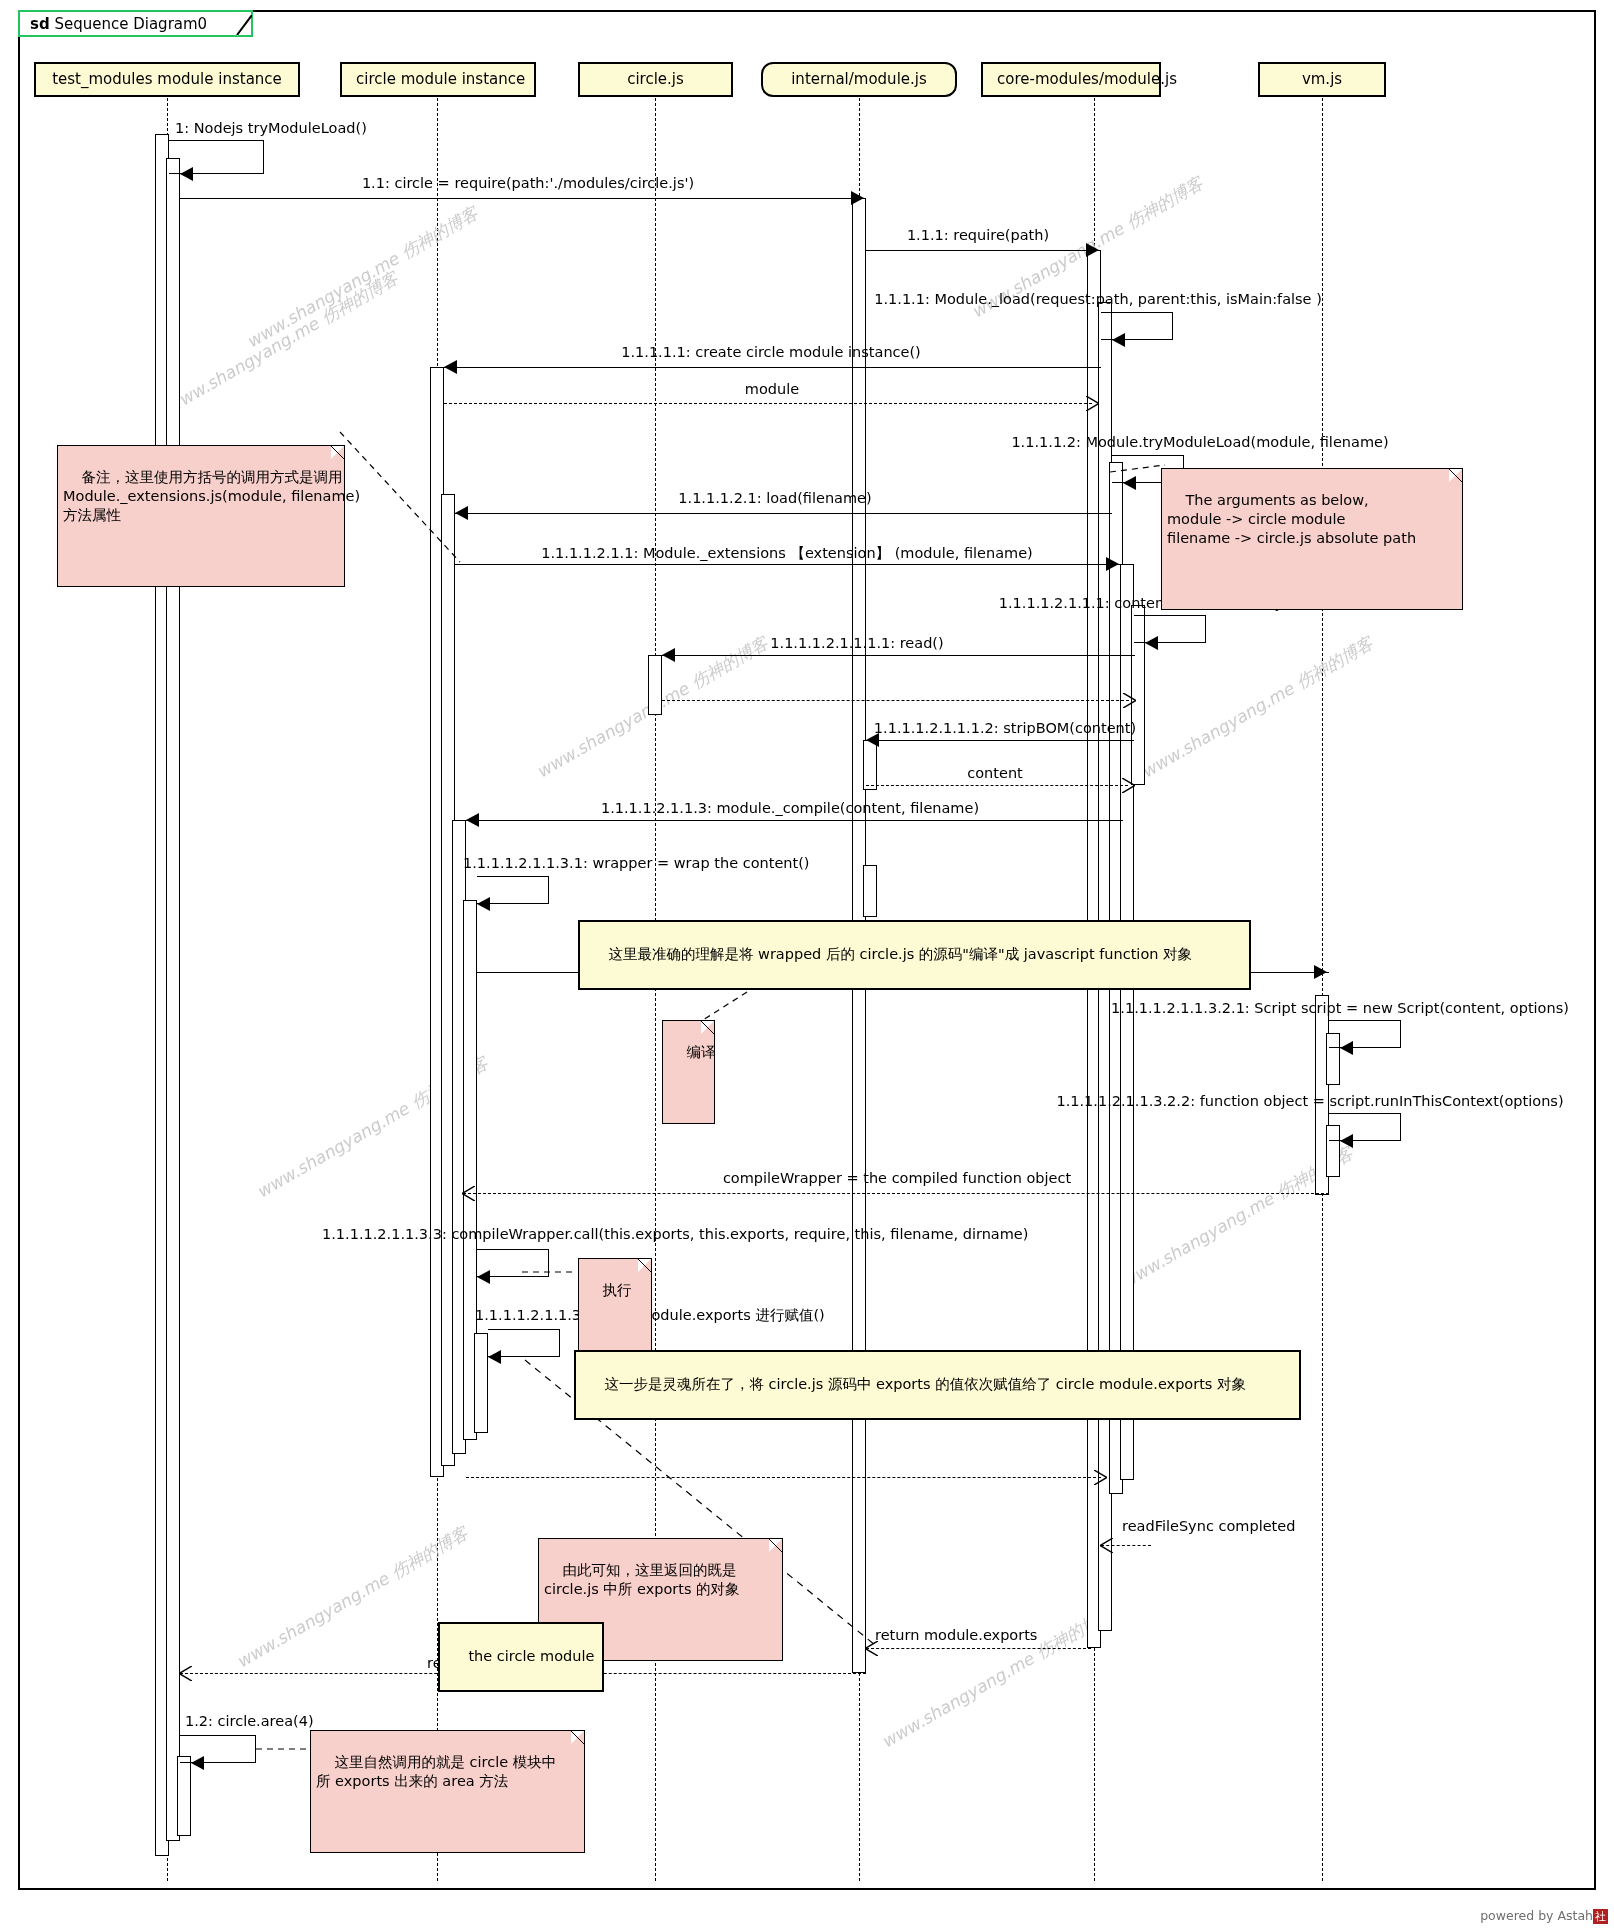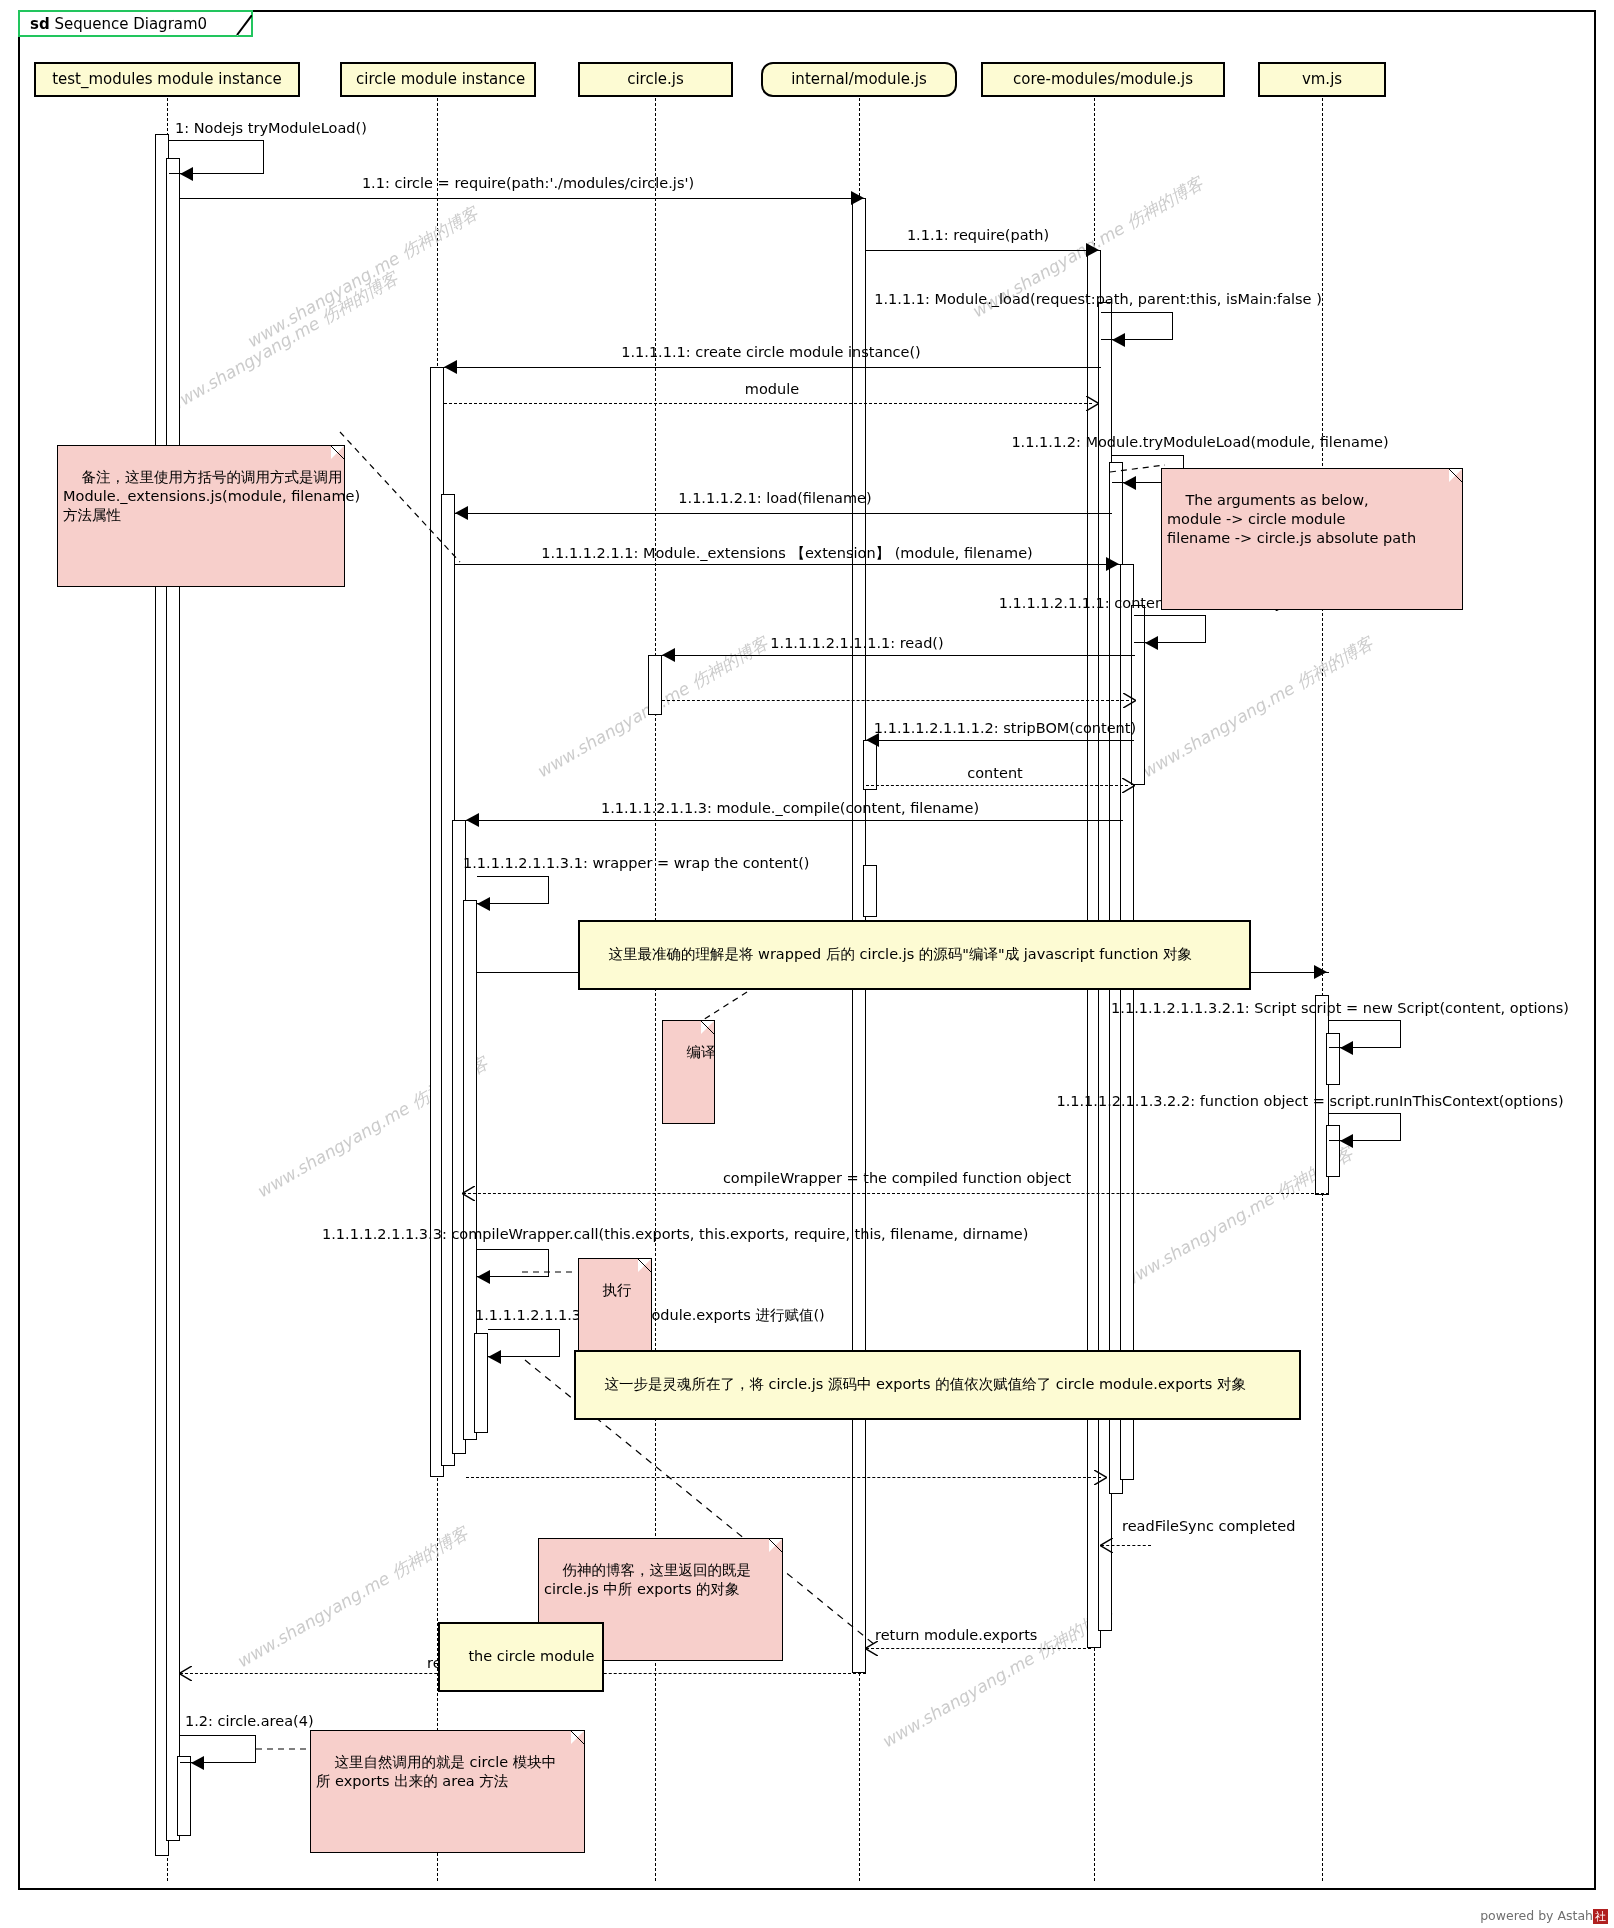--- a/index.html
+++ b/index.html
@@ -220,21 +220,21 @@
   </div>
   <div class="head" style="left:340px; top:62px; width:196px;">
     <span>circle module instance</span>
   </div>
   <div class="head" style="left:578px; top:62px; width:155px;">
     <span>circle.js</span>
   </div>
   <div class="head" style="left:761px; top:62px; width:196px;border-radius:12px;">
     <span>internal/module.js</span>
   </div>
-  <div class="head" style="left:981px; top:62px; width:244px;">
+  <div class="head" style="left:981px; top:62px; width:180px;">
     <span>core-modules/module.js</span>
   </div>
   <div class="head" style="left:1258px; top:62px; width:128px;">
     <span>vm.js</span>
   </div>
 
   <div class="activation" style="left:155px; top:134px; width:14px; height:1722px;"></div>
   <div class="activation" style="left:166px; top:158px; width:14px; height:1683px;"></div>
 
   <div class="activation" style="left:430px; top:367px; width:14px; height:1110px;"></div>
@@ -435,21 +435,21 @@
   </div>
 
   <div class="note yellow" style="left:574px; top:1350px; width:727px;">
     <span>这一步是灵魂所在了，将 circle.js 源码中 exports 的值依次赋值给了 circle module.exports 对象</span>
   </div>
 
   <svg class="note-anchor" style="left:500px; top:1360px; width:400px; height:290px;" viewBox="0 0 400 290">
     <line x1="25" y1="0" x2="375" y2="285" stroke="#000" stroke-width="1.2" stroke-dasharray="7,6"></line>
   </svg>
   <div class="note pink" style="left:538px; top:1538px; width:245px;">
-    <span>伤神的博客，这里返回的既是
+    <span>由此可知，这里返回的既是
 circle.js 中所 exports 的对象</span>
     <span class="fold"></span>
     <svg class="foldline" viewBox="0 0 16 16">
       <line x1="2" y1="1" x2="15" y2="14" stroke="#000" stroke-width="1"></line>
     </svg>
   </div>
 
   <div class="note yellow" style="left:438px; top:1622px; width:166px;">
     <span>the circle module</span>
   </div>

